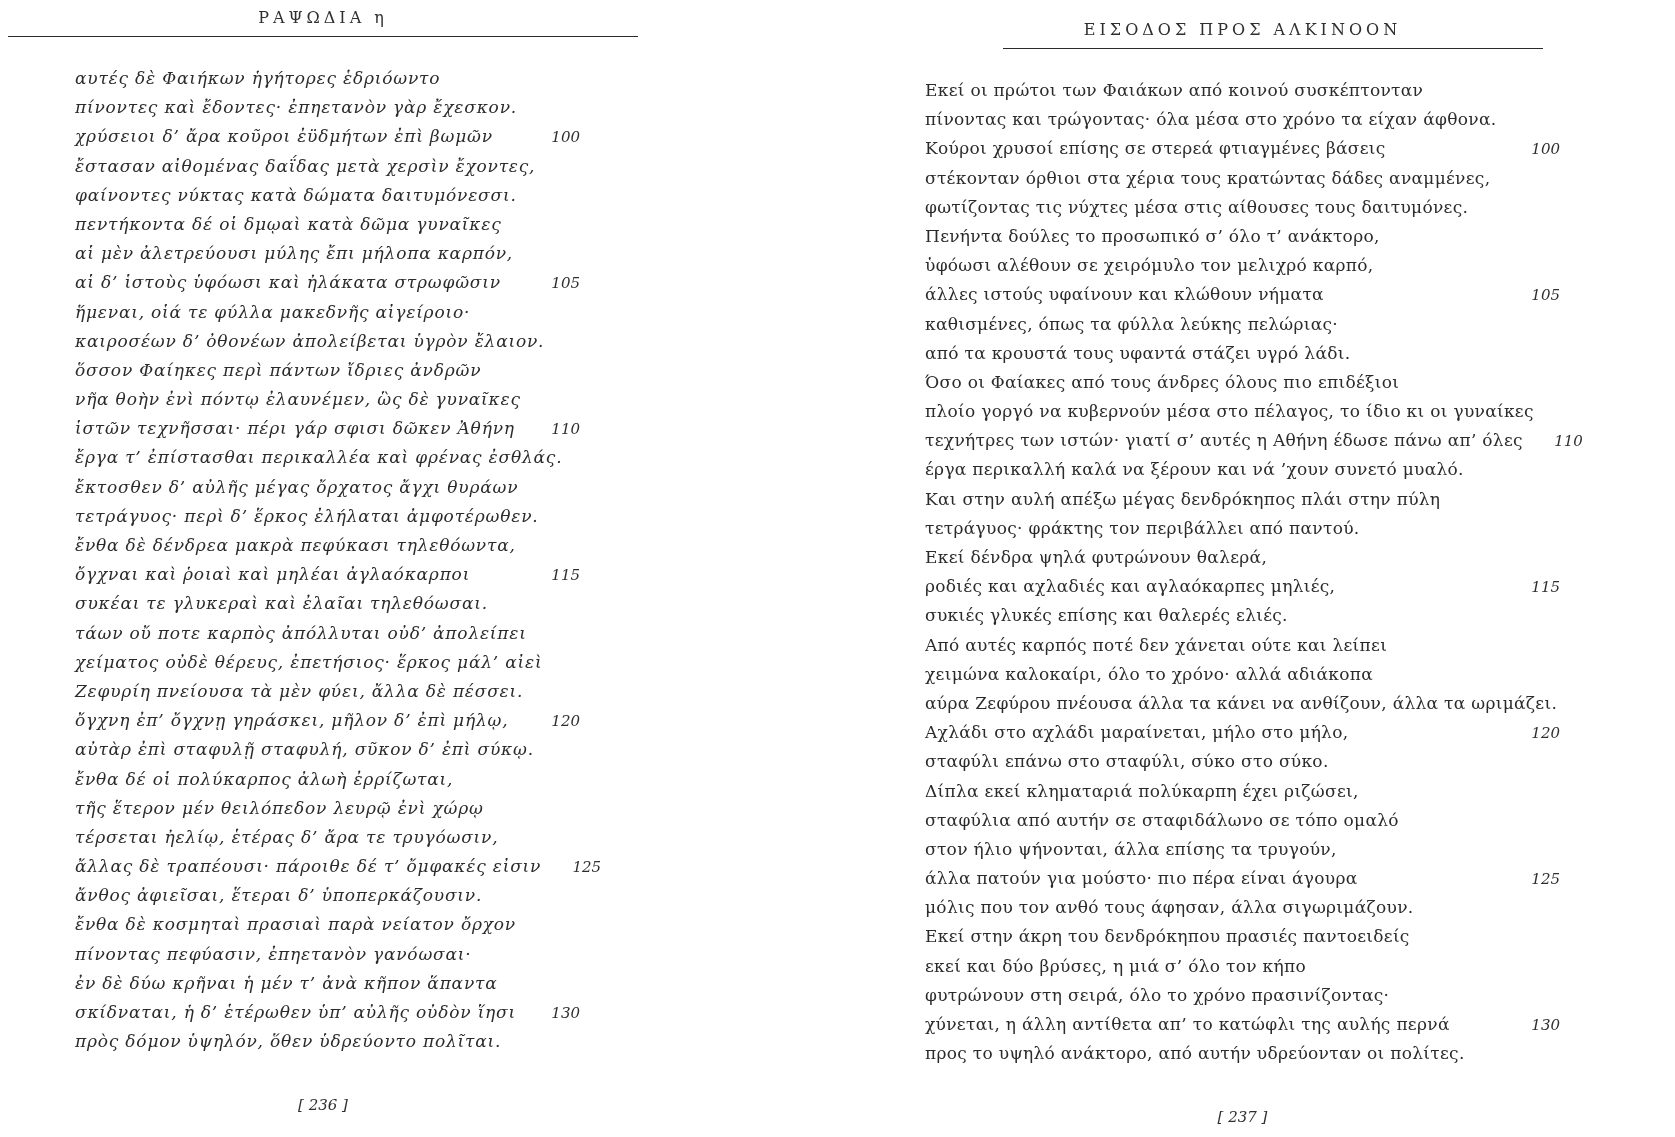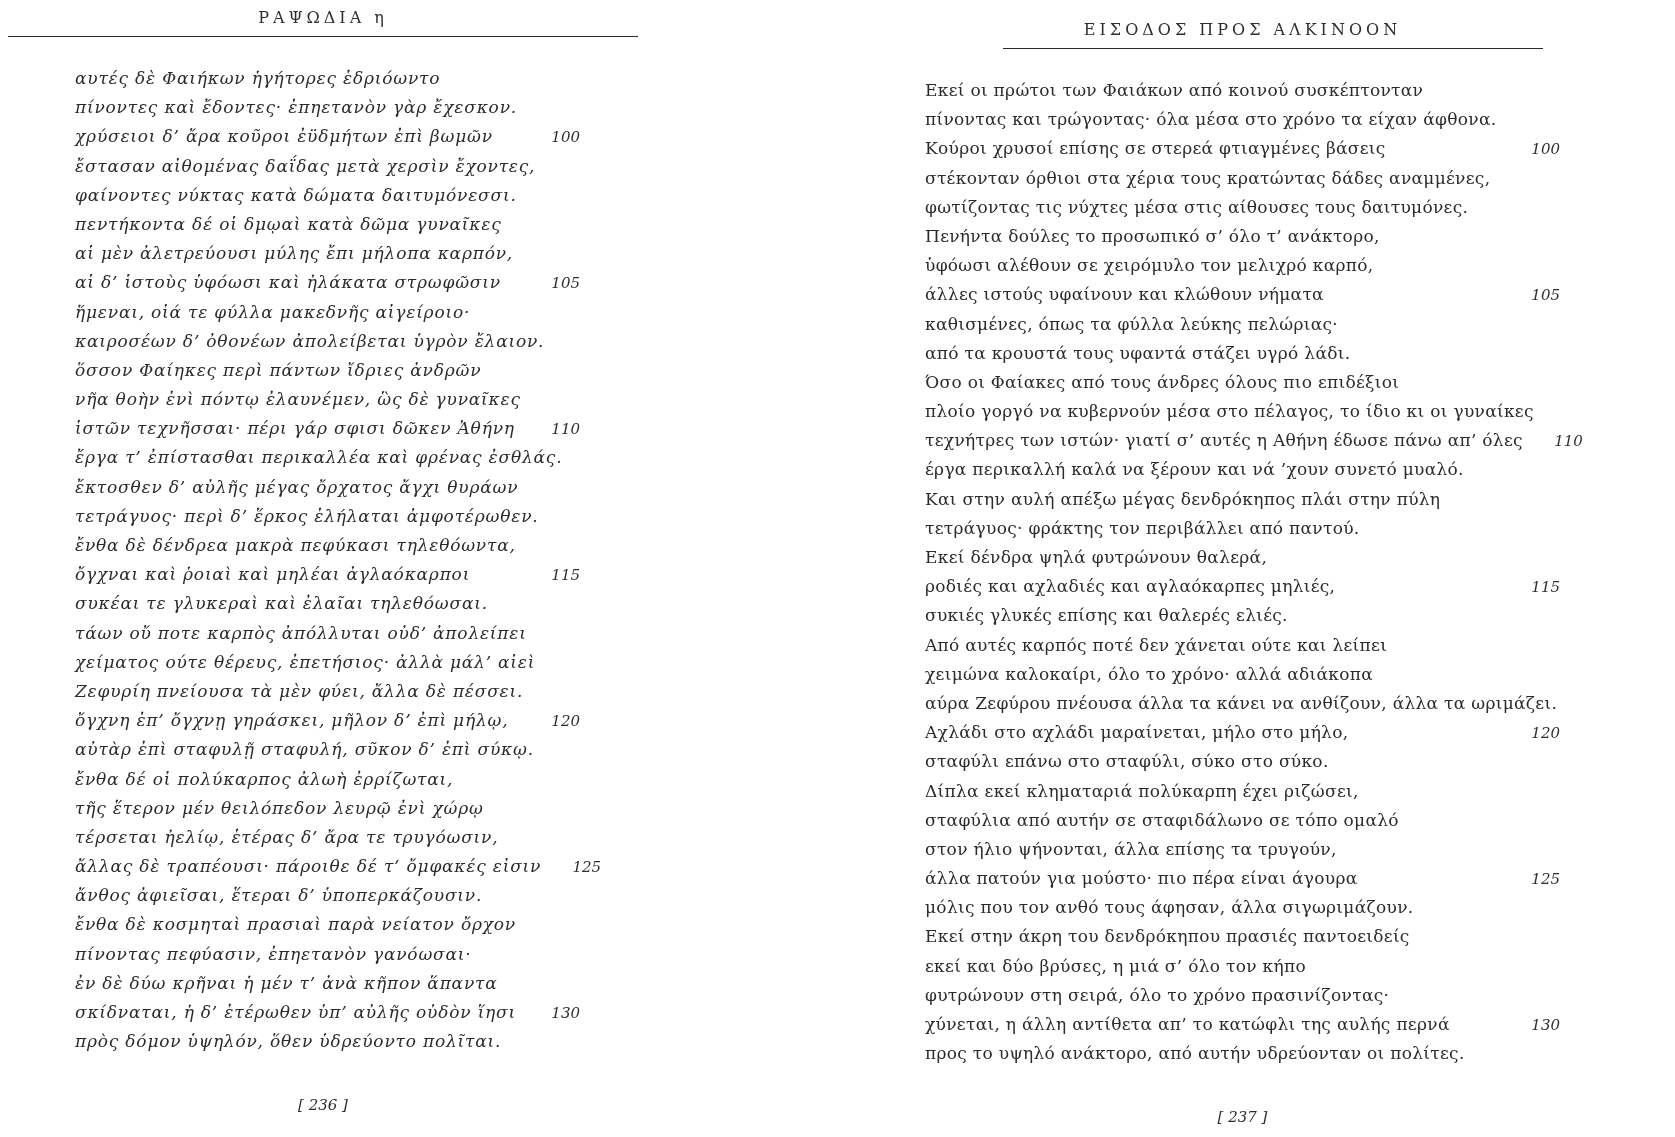--- a/index.html
+++ b/index.html
@@ -167,21 +167,21 @@
       </div>
       <div class="verse-row">
         <span class="verse-text">συκέαι τε γλυκεραὶ καὶ ἐλαῖαι τηλεθόωσαι.</span>
         <span class="verse-num"></span>
       </div>
       <div class="verse-row">
         <span class="verse-text">τάων οὔ ποτε καρπὸς ἀπόλλυται οὐδ’ ἀπολείπει</span>
         <span class="verse-num"></span>
       </div>
       <div class="verse-row">
-        <span class="verse-text">χείματος ούτε θέρευς, ἐπετήσιος· ἀλλὰ μάλ’ αἰεὶ</span>
+        <span class="verse-text">χείματος οὐδὲ θέρευς, ἐπετήσιος· ἕρκος μάλ’ αἰεὶ</span>
         <span class="verse-num"></span>
       </div>
       <div class="verse-row">
         <span class="verse-text">Ζεφυρίη πνείουσα τὰ μὲν φύει, ἄλλα δὲ πέσσει.</span>
         <span class="verse-num"></span>
       </div>
       <div class="verse-row">
         <span class="verse-text">ὄγχνη ἐπ’ ὄγχνῃ γηράσκει, μῆλον δ’ ἐπὶ μήλῳ,</span>
         <span class="verse-num">120</span>
       </div>

